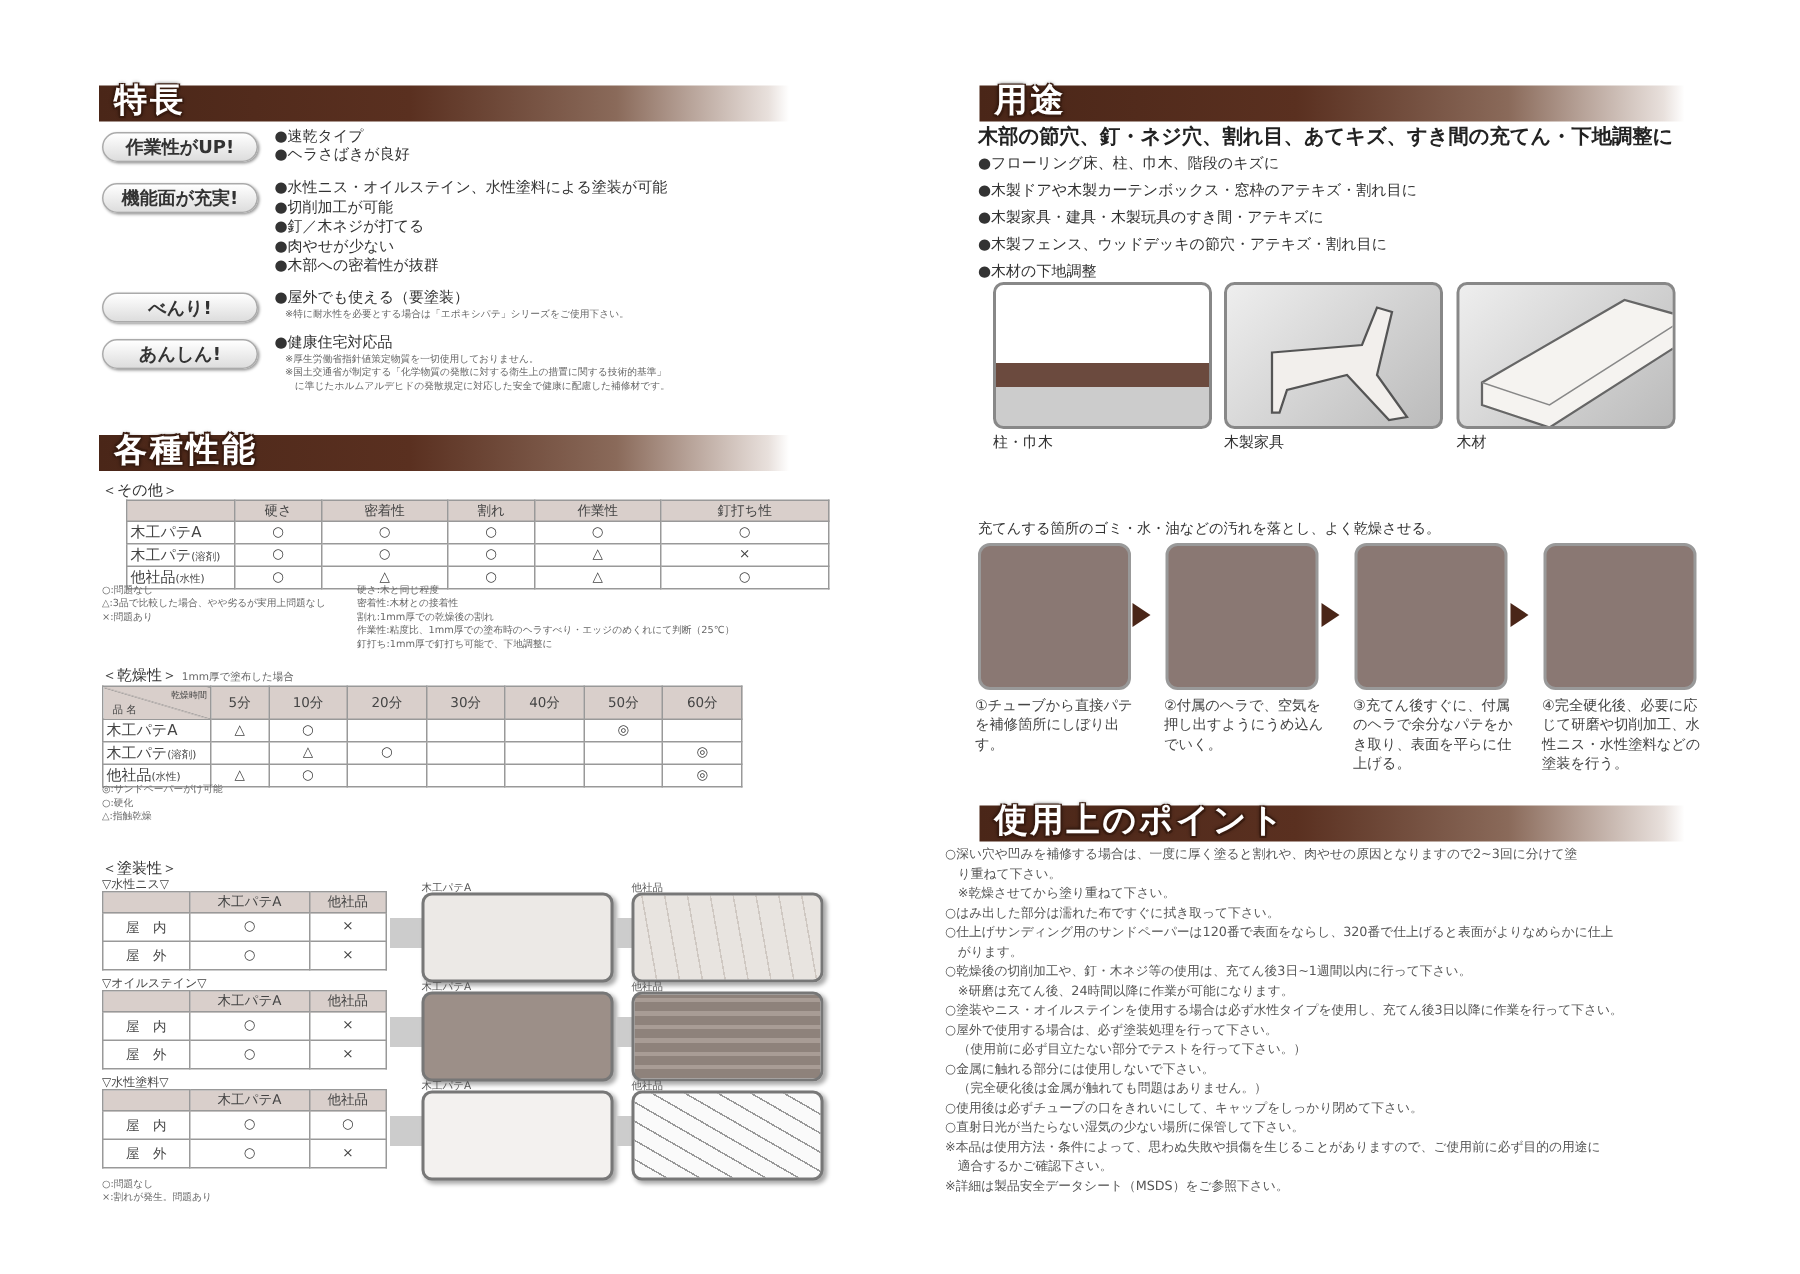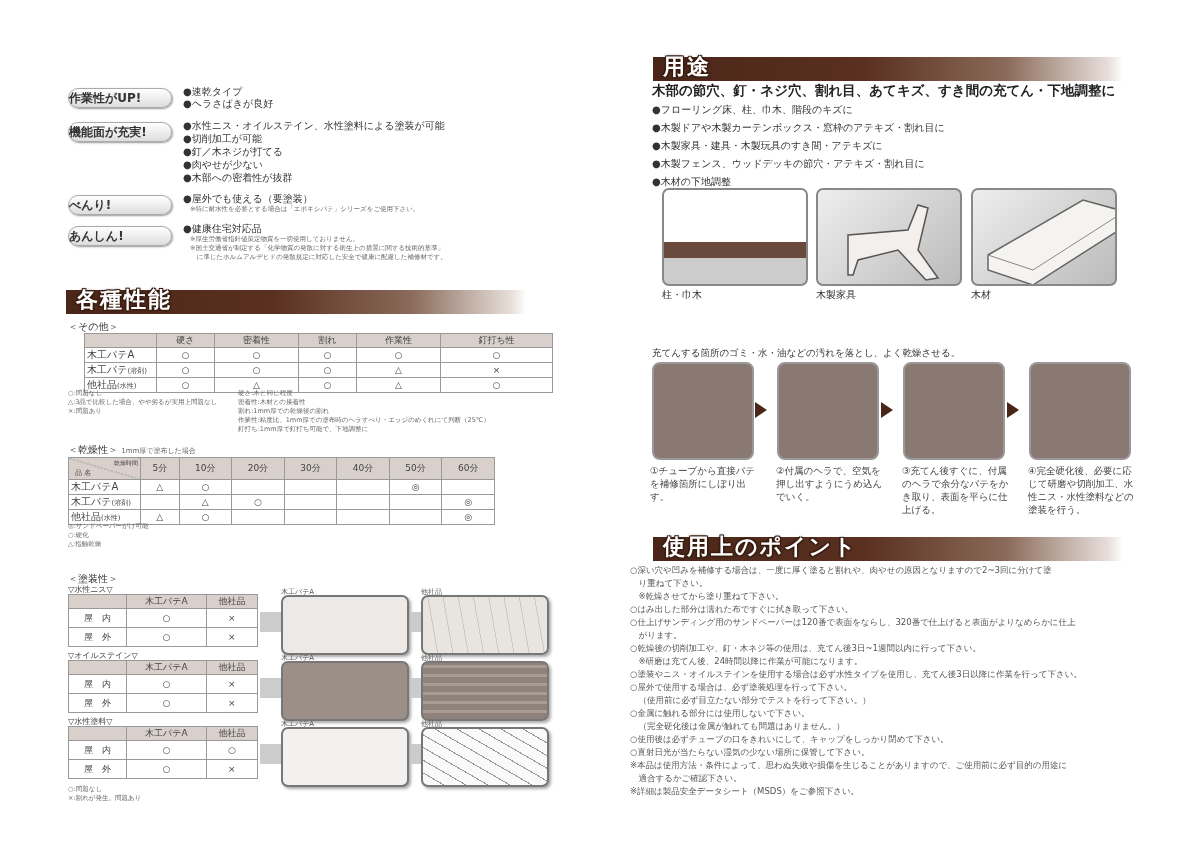--- a/index.html
+++ b/index.html
@@ -3,21 +3,21 @@
 <meta charset="utf-8">
 <style>
 *{box-sizing:border-box;margin:0;padding:0}
 body{width:1200px;height:849px;background:#fff;font-family:"DejaVu Sans",sans-serif;color:#3a3a3a;position:relative;overflow:hidden}
 .page{position:absolute;top:0;height:849px}
 .left{left:0;width:600px}
 .right{left:600px;width:600px}
 .secbar{position:absolute;height:24px;background:linear-gradient(90deg,#4a2618 0%,#5a3020 45%,#8a6a5a 75%,#e8e0dc 97%,#fff 100%);}
 .secbar .title{position:absolute;left:10px;top:-5px;font-size:22px;font-weight:bold;color:#fff;letter-spacing:2px;text-shadow:-1px -1px 0 #3a1c10,1px -1px 0 #3a1c10,-1px 1px 0 #3a1c10,1px 1px 0 #3a1c10,0 0 3px #000;}
 .secbar .sub{position:absolute;top:5px;font-size:10px;font-weight:bold;color:#fff}
-.pill{position:absolute;width:104px;height:20px;border-radius:10px;background:linear-gradient(#fff,#ddd);border:1px solid #aaa;box-shadow:1px 1px 2px #999;font-size:12px;font-weight:bold;line-height:18px;color:#333}
+.pill{position:absolute;width:104px;height:20px;border-radius:10px;background:linear-gradient(#fff,#ddd);border:1px solid #aaa;box-shadow:1px 1px 2px #999;font-size:12px;font-weight:bold;text-align:center;line-height:18px;color:#333}
 .bul{position:absolute;font-size:10px;line-height:12.5px;color:#333;white-space:nowrap}
 .note{position:absolute;font-size:6.5px;line-height:9px;color:#666;white-space:nowrap}
 .sub-h{position:absolute;font-size:10px;color:#333}
 table{border-collapse:collapse;position:absolute;font-size:9px;color:#444}
 td,th{border:1px solid #999;text-align:center;height:12px;font-weight:normal}
 th{background:#d9cfcb}
 td.rh{text-align:left;padding-left:2px;font-size:10px}
 td.rh small{font-size:7px}
 .sw{position:absolute;width:128px;height:60px;border-radius:7px;border:2px solid #777;box-shadow:2px 2px 3px #aaa}
 .swl{position:absolute;font-size:7px;color:#555}
@@ -27,20 +27,23 @@
 .step{position:absolute;width:102px;height:98px;border:2px solid #999;border-radius:8px;background:#8a7873;overflow:hidden}
 .arrow{position:absolute;width:0;height:0;border-top:8px solid transparent;border-bottom:8px solid transparent;border-left:12px solid #4a2618}
 .stxt{position:absolute;font-size:9.5px;line-height:13px;color:#444;width:108px}
 .pt{position:absolute;font-size:8.5px;line-height:13px;color:#555;white-space:nowrap}
 </style>
 </head>
 <body>
 
 <div class="page left">
 
+  <div class="secbar" style="left:66px;top:57px;width:460px">
+    <span class="title">特長</span>
+  </div>
 
   <div class="pill" style="left:68px;top:88px">作業性がUP!</div>
   <div class="bul" style="left:183px;top:86px">●速乾タイプ</div>
   <div class="bul" style="left:183px;top:98px">●ヘラさばきが良好</div>
 
   <div class="pill" style="left:68px;top:122px">機能面が充実!</div>
   <div class="bul" style="left:183px;top:120px">●水性ニス・オイルステイン、水性塗料による塗装が可能</div>
   <div class="bul" style="left:183px;top:133px">●切削加工が可能</div>
   <div class="bul" style="left:183px;top:146px">●釘／木ネジが打てる</div>
   <div class="bul" style="left:183px;top:159px">●肉やせが少ない</div>

